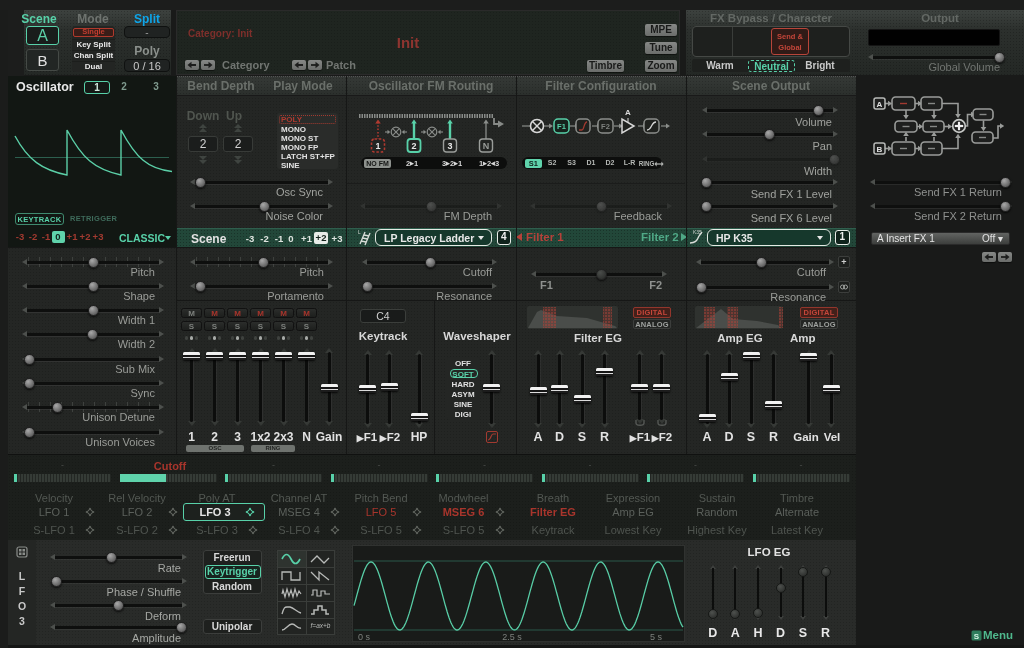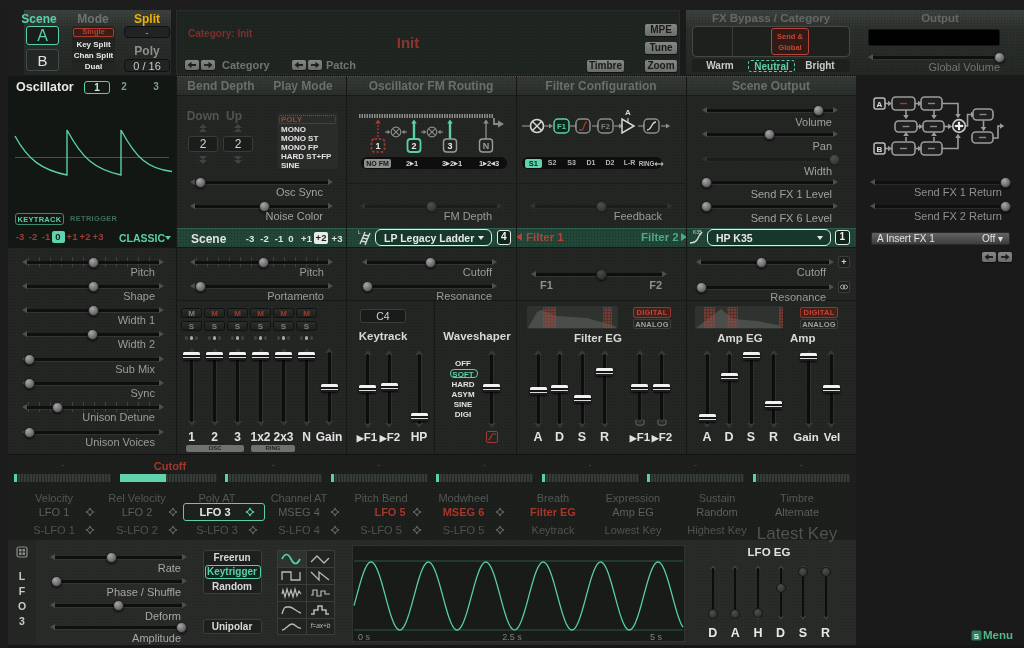--- a/index.html
+++ b/index.html
@@ -20,21 +20,21 @@
 <div class="" style="left:856px;top:10px;width:168px;height:65px;background:linear-gradient(180deg,#3d423f 0%,#2c302d 30%,#242825 100%);"></div>
 <div class="" style="left:856px;top:10px;width:168px;height:65px;background-image:radial-gradient(rgba(0,0,0,.22) 1px,transparent 1px);background-size:3px 3px;"></div>
 <div class="" style="left:856px;top:75px;width:168px;height:573px;background:#191a19;"></div>
 <div class="" style="left:8px;top:455px;width:848px;height:85px;background:#1c1f1c;background-image:radial-gradient(rgba(0,0,0,.16) 1px,transparent 1px);background-size:3px 3px;"></div>
 <div class="" style="left:8px;top:540px;width:848px;height:105px;background:#292b29;background-image:radial-gradient(rgba(0,0,0,.16) 1px,transparent 1px);background-size:3px 3px;"></div>
 <div class="" style="left:8px;top:540px;width:28px;height:105px;background:#242624;"></div>
 <div class="" style="left:0px;top:645px;width:1024px;height:3px;background:#151615;"></div>
 <div class="" style="left:0px;top:10px;width:8px;height:638px;background:#1b1c1b;"></div>
 <div class="t" style="left:9.0px;top:13px;width:60px;height:13px;color:#58d1a9;font-size:12px;font-weight:700;text-align:center;">Scene</div>
 <div class="t" style="left:63.0px;top:13px;width:60px;height:13px;color:#6e736f;font-size:12px;font-weight:700;text-align:center;">Mode</div>
-<div class="t" style="left:117.0px;top:13px;width:60px;height:13px;color:#eab308;font-size:12px;font-weight:700;text-align:center;">Split</div>
+<div class="t" style="left:117.0px;top:13px;width:60px;height:13px;color:#0ea5e9;font-size:12px;font-weight:700;text-align:center;">Split</div>
 <div class="" style="left:26px;top:26px;width:33px;height:19px;background:#191d1b;border:1px solid #58d1a9;border-radius:3px;color:#5cd0a8;font-size:16px;text-align:center;line-height:18px;">A</div>
 <div class="" style="left:26px;top:49px;width:33px;height:22px;background:#222624;border:1px solid #454a46;border-radius:3px;color:#e0e0e0;font-size:15px;text-align:center;line-height:21px;">B</div>
 <div class="" style="left:72px;top:25.5px;width:43px;height:46.5px;background:#232523;border-radius:4px;"></div>
 <div class="" style="left:73px;top:27.5px;width:41px;height:9.5px;background:#391d18;border:1.5px solid #b0392c;border-radius:2px;color:#c23d30;font-size:7.5px;font-weight:700;text-align:center;line-height:6.5px;">Single</div>
 <div class="" style="left:72px;top:38.5px;width:43px;height:10.5px;color:#e8e8e8;font-size:8px;font-weight:700;text-align:center;line-height:10px;border-top:1px solid #1c1e1c;">Key Split</div>
 <div class="" style="left:72px;top:49.8px;width:43px;height:10.5px;color:#e8e8e8;font-size:8px;font-weight:700;text-align:center;line-height:10px;border-top:1px solid #1c1e1c;">Chan Split</div>
 <div class="" style="left:72px;top:61.1px;width:43px;height:10.5px;color:#e8e8e8;font-size:8px;font-weight:700;text-align:center;line-height:10px;border-top:1px solid #1c1e1c;">Dual</div>
 <div class="" style="left:124px;top:26px;width:46px;height:12px;background:#202322;border:1px solid #0f1110;border-radius:4px;color:#9a9a9a;font-size:10px;text-align:center;line-height:11px;">-</div>
 <div class="t" style="left:122.0px;top:45px;width:50px;height:13px;color:#8b908c;font-size:12px;font-weight:700;text-align:center;">Poly</div>
 <div class="" style="left:124px;top:58.5px;width:46px;height:13.5px;background:#202322;border:1px solid #0f1110;border-radius:4px;color:#c8c8c8;font-size:11px;text-align:center;line-height:12.5px;">0 / 16</div>
@@ -59,21 +59,21 @@
 <div class="gbtn" style="left:308px;top:60px;width:14px;height:10px;"></div>
 <svg width="14" height="10" viewBox="0 0 14 10" style="position:absolute;left:308px;top:60px;">
       <path d="M3,5 L9,5" stroke="#1c1d1c" stroke-width="1.8"></path>
       <path d="M7.5,1.8 L11.5,5 L7.5,8.2 Z" fill="#1c1d1c"></path>
     </svg>
 <div class="t" style="left:326.0px;top:59px;width:120px;height:13px;color:#717571;font-size:11px;font-weight:700;text-align:left;">Patch</div>
 <div class="gbtn" style="left:587px;top:60px;width:37px;height:12px;font-size:10px;line-height:12px;">Timbre</div>
 <div class="gbtn" style="left:645px;top:24px;width:32px;height:12px;font-size:10px;line-height:12px;">MPE</div>
 <div class="gbtn" style="left:645px;top:42px;width:32px;height:12px;font-size:10px;line-height:12px;">Tune</div>
 <div class="gbtn" style="left:645px;top:60px;width:32px;height:12px;font-size:10px;line-height:12px;">Zoom</div>
-<div class="t" style="left:686.0px;top:12px;width:170px;height:13px;color:#636864;font-size:11.5px;font-weight:700;text-align:center;">FX Bypass / Category</div>
+<div class="t" style="left:686.0px;top:12px;width:170px;height:13px;color:#636864;font-size:11.5px;font-weight:700;text-align:center;">FX Bypass / Character</div>
 <div class="" style="left:692px;top:26px;width:158px;height:31px;background:#1e201e;border:1px solid #454845;border-radius:4px;"></div>
 <div class="" style="left:732px;top:27px;width:1px;height:29px;background:#3a3d3a;"></div>
 <div class="" style="left:771px;top:27.5px;width:38px;height:27px;background:#301b17;border:1.5px solid #b8453a;border-radius:3px;color:#c5463a;font-size:7.5px;font-weight:700;text-align:center;line-height:11px;padding-top:2px;">Send &amp;<br>Global</div>
 <div class="" style="left:692px;top:59px;width:158px;height:13px;background:#1e201e;border-radius:3px;"></div>
 <div class="t" style="left:690.0px;top:60px;width:60px;height:13px;color:#c9c9c9;font-size:10px;font-weight:700;text-align:center;">Warm</div>
 <div class="" style="left:748px;top:59.5px;width:47px;height:12px;border:1px dashed #58d1a9;border-radius:3px;color:#58d1a9;font-size:10px;font-weight:700;text-align:center;line-height:11px;">Neutral</div>
 <div class="t" style="left:790.0px;top:60px;width:60px;height:13px;color:#c9c9c9;font-size:10px;font-weight:700;text-align:center;">Bright</div>
 <div class="t" style="left:880.0px;top:12px;width:120px;height:13px;color:#636864;font-size:11.5px;font-weight:700;text-align:center;">Output</div>
 <div class="" style="left:868px;top:29px;width:132px;height:17px;background:#010101;border:1px solid #151515;border-radius:2px;"></div>
 <div style="position:absolute;left:868px;top:49.5px;width:138px;height:16px;">
@@ -116,21 +116,21 @@
 <div style="position:absolute;left:233.5px;top:128px;width:0;height:0;border-left:4.5px solid transparent;border-right:4.5px solid transparent;border-bottom:4px solid #3f4440;"></div>
 <div class="" style="left:223px;top:136px;width:30px;height:16px;background:#1b1d1c;border:1px solid #383b38;border-radius:3px;color:#d2d2d2;font-size:12px;text-align:center;line-height:15px;">2</div>
 <div style="position:absolute;left:233.5px;top:156px;width:0;height:0;border-left:4.5px solid transparent;border-right:4.5px solid transparent;border-top:4px solid #3f4440;"></div>
 <div style="position:absolute;left:233.5px;top:160px;width:0;height:0;border-left:4.5px solid transparent;border-right:4.5px solid transparent;border-top:4px solid #3f4440;"></div>
 <div class="" style="left:277px;top:113px;width:61px;height:56px;background:#2a2c2a;border-radius:3px;"></div>
 <div class="" style="left:279px;top:114.5px;width:57px;height:9px;border:1px dotted #a23a30;border-radius:2px;"></div>
 <div class="t" style="left:281.0px;top:115px;width:120px;height:13px;color:#b03a30;font-size:8px;font-weight:700;text-align:left;">POLY</div>
 <div class="t" style="left:281.0px;top:124.5px;width:120px;height:13px;color:#e2e2e2;font-size:8px;font-weight:700;text-align:left;">MONO</div>
 <div class="t" style="left:281.0px;top:133.5px;width:120px;height:13px;color:#e2e2e2;font-size:8px;font-weight:700;text-align:left;">MONO ST</div>
 <div class="t" style="left:281.0px;top:142.5px;width:120px;height:13px;color:#e2e2e2;font-size:8px;font-weight:700;text-align:left;">MONO FP</div>
-<div class="t" style="left:281.0px;top:151.5px;width:120px;height:13px;color:#e2e2e2;font-size:8px;font-weight:700;text-align:left;">HARD ST+FP</div>
+<div class="t" style="left:281.0px;top:151.5px;width:120px;height:13px;color:#e2e2e2;font-size:8px;font-weight:700;text-align:left;">LATCH ST+FP</div>
 <div class="t" style="left:281.0px;top:160.5px;width:120px;height:13px;color:#e2e2e2;font-size:8px;font-weight:700;text-align:left;">SINE</div>
 <div style="position:absolute;left:190px;top:174px;width:143px;height:16px;">
 <div style="position:absolute;left:4px;top:6.5px;width:135px;height:3px;background:#0e0f0e;border-radius:2px;box-shadow:0 1px 0 rgba(90,90,90,.25);"></div>
 <div style="position:absolute;left:0;top:4.5px;width:0;height:0;border-top:3.5px solid transparent;border-bottom:3.5px solid transparent;border-right:5px solid #4d504d;"></div>
 <div style="position:absolute;right:0;top:4.5px;width:0;height:0;border-top:3.5px solid transparent;border-bottom:3.5px solid transparent;border-left:5px solid #4d504d;"></div>
 <div style="position:absolute;left:4.5px;top:2.5px;width:11px;height:11px;border-radius:50%;background:radial-gradient(circle at 35% 30%,#a8a8a8,#5e5e5e 75%);border:1px solid #222;box-shadow:0 1px 2px rgba(0,0,0,.7);"></div>
 </div>
 <div class="t" style="left:203.0px;top:186px;width:120px;height:13px;color:#a0a29e;font-size:11px;font-weight:400;text-align:right;">Osc Sync</div>
 <div style="position:absolute;left:190px;top:198px;width:143px;height:16px;">
 <div style="position:absolute;left:4px;top:6.5px;width:135px;height:3px;background:#0e0f0e;border-radius:2px;box-shadow:0 1px 0 rgba(90,90,90,.25);"></div>
@@ -814,21 +814,21 @@
 <div class="t" style="left:175.0px;top:506px;width:80px;height:13px;color:#e5e5e5;font-size:11px;font-weight:700;text-align:center;">LFO 3</div>
 <svg width="10" height="10" viewBox="0 0 12 12" style="position:absolute;left:245px;top:507px;">
       <rect x="3.4" y="3.4" width="5.2" height="5.2" fill="none" stroke="#58d1a9" stroke-width="1.2" transform="rotate(45 6 6)"></rect>
       <path d="M6,0.5 L7.5,2.5 L4.5,2.5 Z M6,11.5 L7.5,9.5 L4.5,9.5 Z M0.5,6 L2.5,4.5 L2.5,7.5 Z M11.5,6 L9.5,4.5 L9.5,7.5 Z" fill="#58d1a9"></path>
     </svg>
 <div class="t" style="left:254.0px;top:506px;width:90px;height:13px;color:#5b605b;font-size:11px;font-weight:400;text-align:center;">MSEG 4</div>
 <svg width="10" height="10" viewBox="0 0 12 12" style="position:absolute;left:330px;top:507px;">
       <rect x="3.4" y="3.4" width="5.2" height="5.2" fill="none" stroke="#61655f" stroke-width="1.2" transform="rotate(45 6 6)"></rect>
       <path d="M6,0.5 L7.5,2.5 L4.5,2.5 Z M6,11.5 L7.5,9.5 L4.5,9.5 Z M0.5,6 L2.5,4.5 L2.5,7.5 Z M11.5,6 L9.5,4.5 L9.5,7.5 Z" fill="#61655f"></path>
     </svg>
-<div class="t" style="left:345px;top:506px;width:90px;height:13px;color:#a8352c;font-size:11px;font-weight:700;text-align:center;">LFO 5</div>
+<div class="t" style="left:336.0px;top:506px;width:90px;height:13px;color:#a8352c;font-size:11px;font-weight:400;text-align:center;">LFO 5</div>
 <svg width="10" height="10" viewBox="0 0 12 12" style="position:absolute;left:412px;top:507px;">
       <rect x="3.4" y="3.4" width="5.2" height="5.2" fill="none" stroke="#61655f" stroke-width="1.2" transform="rotate(45 6 6)"></rect>
       <path d="M6,0.5 L7.5,2.5 L4.5,2.5 Z M6,11.5 L7.5,9.5 L4.5,9.5 Z M0.5,6 L2.5,4.5 L2.5,7.5 Z M11.5,6 L9.5,4.5 L9.5,7.5 Z" fill="#61655f"></path>
     </svg>
 <div class="t" style="left:418.5px;top:506px;width:90px;height:13px;color:#a8352c;font-size:11px;font-weight:700;text-align:center;">MSEG 6</div>
 <svg width="10" height="10" viewBox="0 0 12 12" style="position:absolute;left:494.5px;top:507px;">
       <rect x="3.4" y="3.4" width="5.2" height="5.2" fill="none" stroke="#61655f" stroke-width="1.2" transform="rotate(45 6 6)"></rect>
       <path d="M6,0.5 L7.5,2.5 L4.5,2.5 Z M6,11.5 L7.5,9.5 L4.5,9.5 Z M0.5,6 L2.5,4.5 L2.5,7.5 Z M11.5,6 L9.5,4.5 L9.5,7.5 Z" fill="#61655f"></path>
     </svg>
 <div class="t" style="left:508.0px;top:506px;width:90px;height:13px;color:#a8352c;font-size:11px;font-weight:700;text-align:center;">Filter EG</div>
@@ -861,21 +861,21 @@
       <path d="M6,0.5 L7.5,2.5 L4.5,2.5 Z M6,11.5 L7.5,9.5 L4.5,9.5 Z M0.5,6 L2.5,4.5 L2.5,7.5 Z M11.5,6 L9.5,4.5 L9.5,7.5 Z" fill="#61655f"></path>
     </svg>
 <div class="t" style="left:418.5px;top:524px;width:90px;height:13px;color:#4f544f;font-size:11px;font-weight:400;text-align:center;">S-LFO 5</div>
 <svg width="10" height="10" viewBox="0 0 12 12" style="position:absolute;left:494.5px;top:525px;">
       <rect x="3.4" y="3.4" width="5.2" height="5.2" fill="none" stroke="#61655f" stroke-width="1.2" transform="rotate(45 6 6)"></rect>
       <path d="M6,0.5 L7.5,2.5 L4.5,2.5 Z M6,11.5 L7.5,9.5 L4.5,9.5 Z M0.5,6 L2.5,4.5 L2.5,7.5 Z M11.5,6 L9.5,4.5 L9.5,7.5 Z" fill="#61655f"></path>
     </svg>
 <div class="t" style="left:508.0px;top:524px;width:90px;height:13px;color:#4f544f;font-size:11px;font-weight:400;text-align:center;">Keytrack</div>
 <div class="t" style="left:588.0px;top:524px;width:90px;height:13px;color:#4f544f;font-size:11px;font-weight:400;text-align:center;">Lowest Key</div>
 <div class="t" style="left:672.0px;top:524px;width:90px;height:13px;color:#4f544f;font-size:11px;font-weight:400;text-align:center;">Highest Key</div>
-<div class="t" style="left:752.0px;top:524px;width:90px;height:13px;color:#4f544f;font-size:17px;font-weight:400;text-align:center;">Latest Key</div>
+<div class="t" style="left:752.0px;top:524px;width:90px;height:13px;color:#4f544f;font-size:11px;font-weight:400;text-align:center;">Latest Key</div>
 <svg width="12" height="12" viewBox="0 0 12 12" style="position:absolute;left:16px;top:546px;">
       <rect x="1" y="1" width="10" height="10" rx="2" fill="none" stroke="#8a8d8a" stroke-width="1.2"></rect>
       <rect x="3" y="3" width="2.5" height="2.5" fill="#8a8d8a"></rect>
       <rect x="6.5" y="3" width="2.5" height="2.5" fill="#8a8d8a"></rect>
       <rect x="3" y="6.5" width="2.5" height="2.5" fill="#8a8d8a"></rect>
       <rect x="6.5" y="6.5" width="2.5" height="2.5" fill="#8a8d8a"></rect>
     </svg>
 <div class="t" style="left:16.0px;top:570px;width:12px;height:13px;color:#c8c8c8;font-size:10.5px;font-weight:700;text-align:center;">L</div>
 <div class="t" style="left:16.0px;top:585px;width:12px;height:13px;color:#c8c8c8;font-size:10.5px;font-weight:700;text-align:center;">F</div>
 <div class="t" style="left:16.0px;top:600px;width:12px;height:13px;color:#c8c8c8;font-size:10.5px;font-weight:700;text-align:center;">O</div>

